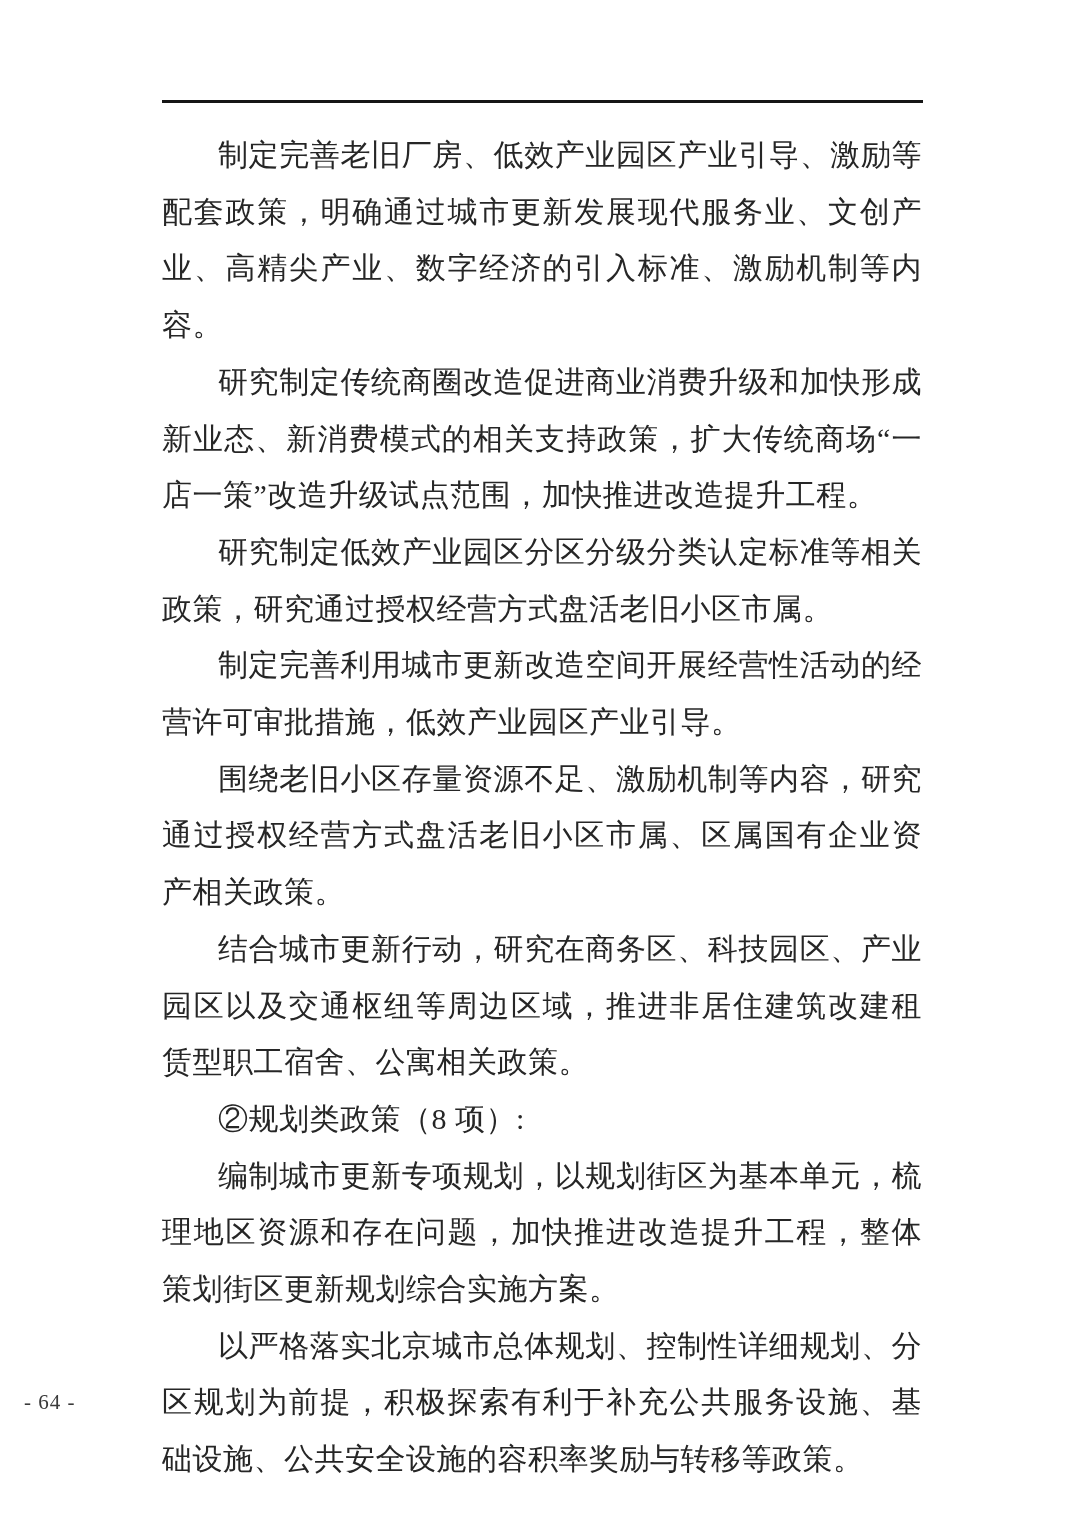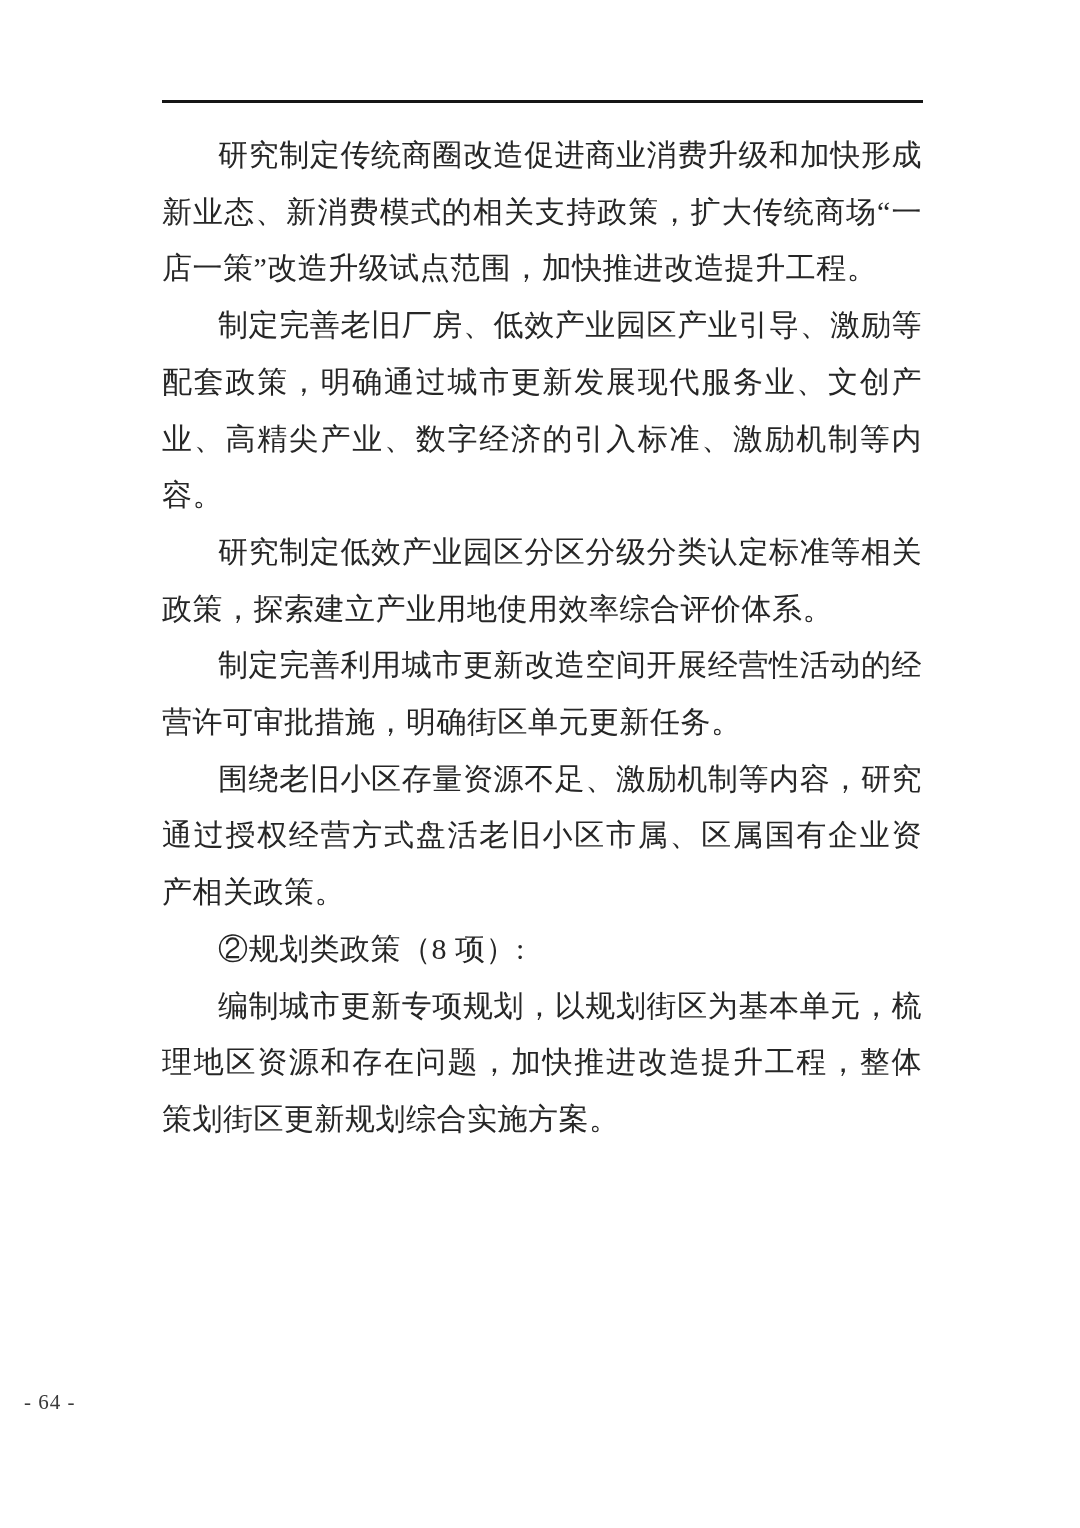--- a/index.html
+++ b/index.html
@@ -60,26 +60,28 @@
   }
 </style>
 </head>
 <body>
 
 <div class="page">
 
   <div class="header-rule"></div>
 
   <div class="content">
+    <p>制定完善老旧厂房、低效产业园区产业引导、激励等配套政策，明确通过城市更新发展现代服务业、文创产业、高精尖产业、数字经济的引入标准、激励机制等内容。</p>
     <p>研究制定传统商圈改造促进商业消费升级和加快形成新业态、新消费模式的相关支持政策，扩大传统商场“一店一策”改造升级试点范围，加快推进改造提升工程。</p>
-    <p>制定完善老旧厂房、低效产业园区产业引导、激励等配套政策，明确通过城市更新发展现代服务业、文创产业、高精尖产业、数字经济的引入标准、激励机制等内容。</p>
-    <p>研究制定低效产业园区分区分级分类认定标准等相关政策，探索建立产业用地使用效率综合评价体系。</p>
-    <p>制定完善利用城市更新改造空间开展经营性活动的经营许可审批措施，明确街区单元更新任务。</p>
+    <p>研究制定低效产业园区分区分级分类认定标准等相关政策，研究通过授权经营方式盘活老旧小区市属。</p>
+    <p>制定完善利用城市更新改造空间开展经营性活动的经营许可审批措施，低效产业园区产业引导。</p>
     <p>围绕老旧小区存量资源不足、激励机制等内容，研究通过授权经营方式盘活老旧小区市属、区属国有企业资产相关政策。</p>
+    <p>结合城市更新行动，研究在商务区、科技园区、产业园区以及交通枢纽等周边区域，推进非居住建筑改建租赁型职工宿舍、公寓相关政策。</p>
     <p>②规划类政策（8 项）:</p>
     <p>编制城市更新专项规划，以规划街区为基本单元，梳理地区资源和存在问题，加快推进改造提升工程，整体策划街区更新规划综合实施方案。</p>
+    <p>以严格落实北京城市总体规划、控制性详细规划、分区规划为前提，积极探索有利于补充公共服务设施、基础设施、公共安全设施的容积率奖励与转移等政策。</p>
   </div>
 
   <div class="page-footer">
     <span class="page-number">- 64 -</span>
   </div>
 
 </div>
 
 </body></html>

